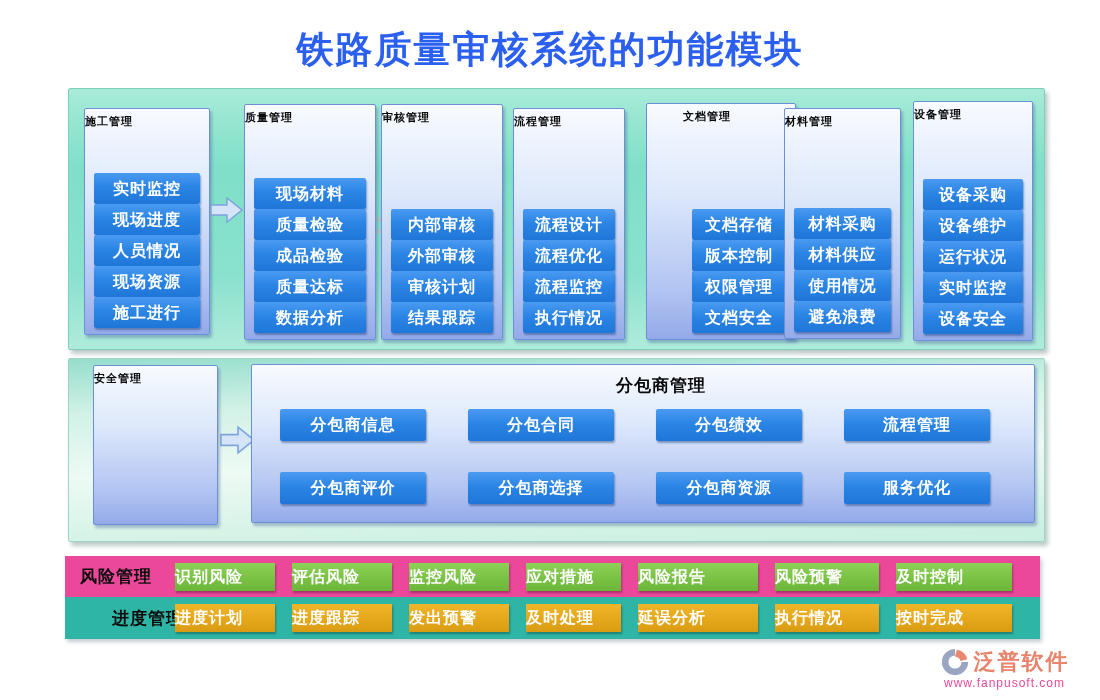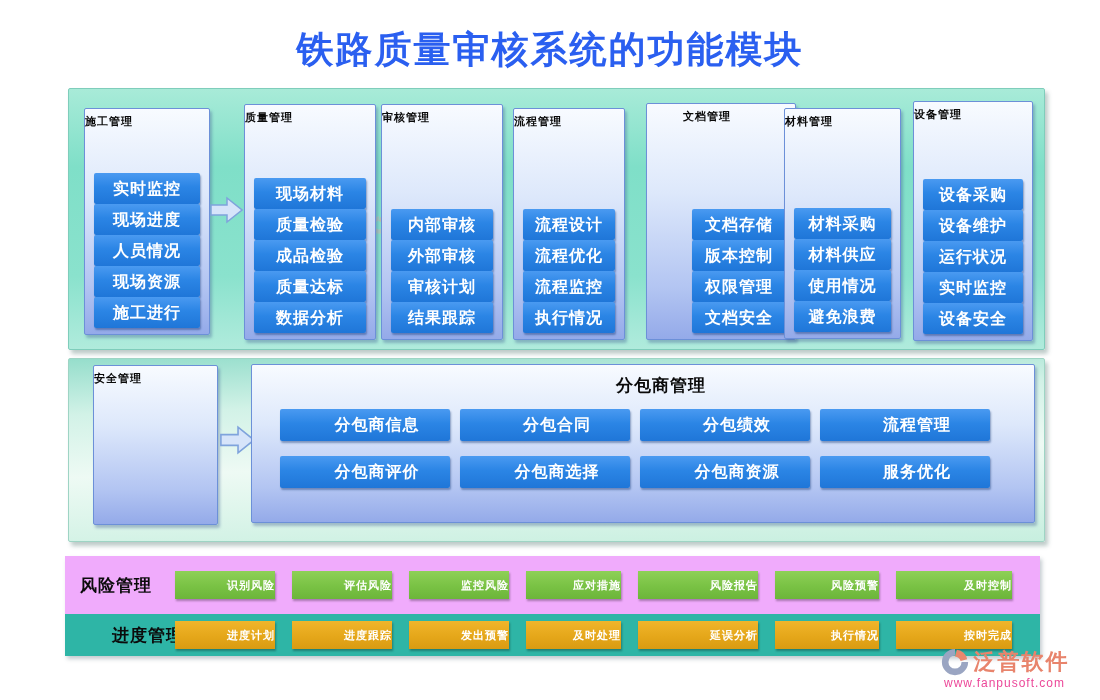--- a/index.html
+++ b/index.html
@@ -21,30 +21,30 @@
   .ph{text-align:left;font-weight:bold;font-size:11px;color:#0a0a0a;padding:5px 0 0;letter-spacing:1px;}
   .pi{flex:1;display:flex;flex-direction:column;justify-content:flex-end;padding:2px 9px 6px;}
   .btn{background:linear-gradient(180deg,#4a9af1 0%,#2b85e5 45%,#1f76d8 100%);color:#fff;font-weight:bold;
     font-size:16px;text-align:center;height:31px;line-height:31px;border-radius:2px;
     box-shadow:1px 2px 2px rgba(25,60,120,.45);letter-spacing:1px;white-space:nowrap;}
 
   .arrow{position:absolute;z-index:1;}
 
   .sub-title{text-align:center;font-weight:bold;font-size:17px;color:#0a0a0a;margin-top:9px;letter-spacing:1px;margin-left:36px;}
   .sub-row{display:flex;justify-content:space-between;padding:0 44px 0 28px;margin-top:12px;}
-  .sub-row.second{margin-top:15px;}
-  .sub-row .btn{width:146px;height:32px;line-height:32px;padding-left:24px;}
+  .sub-row.second{margin-top:31px;}
+  .sub-row .btn{width:146px;height:32px;line-height:32px;}
 
   .rows{position:absolute;left:65px;top:556px;width:975px;box-shadow:2px 3px 4px rgba(90,110,120,.35);}
   .row{position:relative;height:42px;display:flex;align-items:center;}
-  .row.risk{background:#f0abfc;height:58px;}
+  .row.risk{background:#ec4899;height:41px;}
   .row.progress{background:#2eb5a6;padding-left:32px;}
   .row-label{margin-left:15px;font-weight:bold;font-size:17px;color:#0b0b0b;width:92px;letter-spacing:1px;}
   .row-btns{position:absolute;left:110px;right:28px;top:0;bottom:0;display:flex;justify-content:space-between;align-items:center;}
-  .rbtn{height:28px;line-height:28px;text-align:right;color:#fff;font-weight:bold;font-size:11px;
+  .rbtn{height:28px;line-height:28px;text-align:left;color:#fff;font-weight:bold;font-size:16px;
     letter-spacing:1px;box-shadow:1px 2px 2px rgba(0,0,0,.3);width:100px;white-space:nowrap;}
   .rbtn:nth-child(4){width:95px;}
   .rbtn:nth-child(5){width:120px;}
   .rbtn:nth-child(6){width:104px;}
   .rbtn:nth-child(7){width:116px;}
   .green{background:linear-gradient(180deg,#8ed057 0%,#79c244 55%,#6cb53a 100%);}
   .orange{background:linear-gradient(180deg,#f0b52b 0%,#e5a71a 55%,#d99b12 100%);}
 
   .logo{position:absolute;right:8px;bottom:10px;width:175px;text-align:center;}
   .logo-top{display:flex;align-items:center;justify-content:center;gap:4px;}

